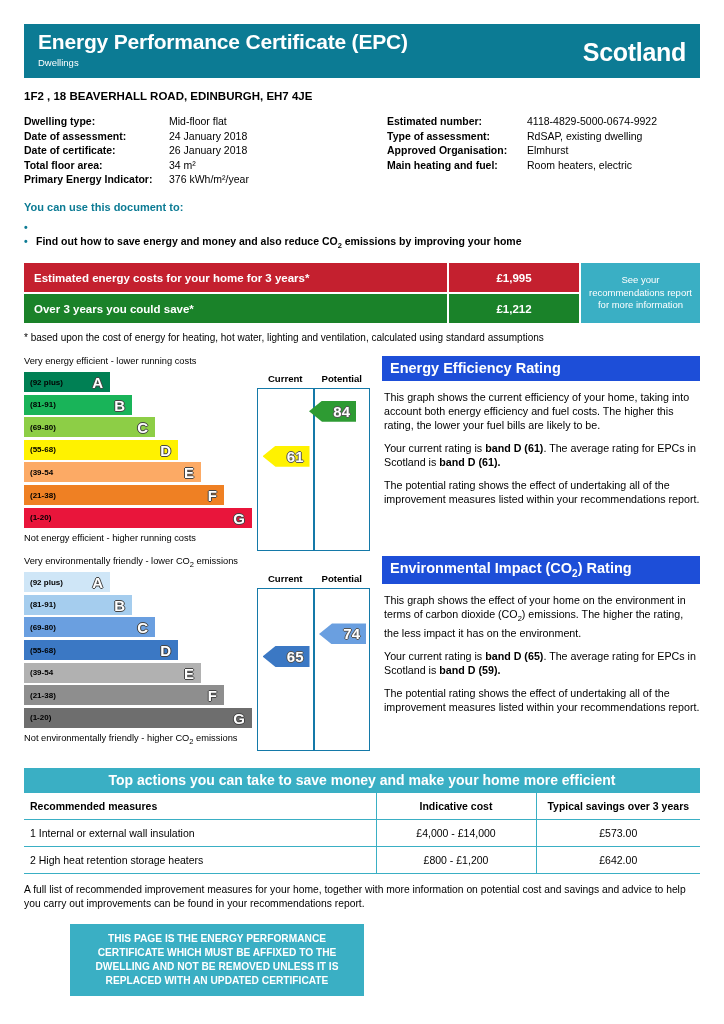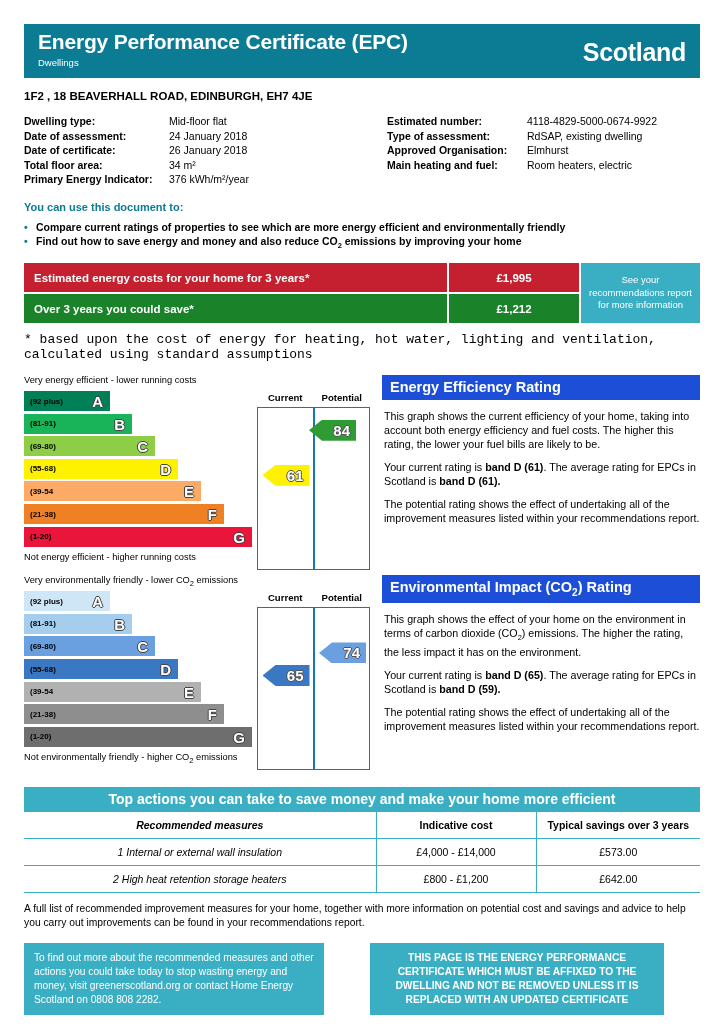--- a/index.html
+++ b/index.html
@@ -64,21 +64,21 @@
     border-left: 2px solid #ffffff;
   }
   .row-red .lbl, .row-red .amt { background: #c4202f; }
   .row-green .lbl, .row-green .amt { background: #1a8229; }
   .costs-right {
     width: 119px; margin-left: 2px; background: #3aafc4; color: #fff;
     font-size: 9.5px; line-height: 12.5px; text-align: center;
     display: flex; align-items: center; justify-content: center; padding: 0 4px;
     height: 60px;
   }
-  .footnote { font-size: 13px; margin-top: 7px; font-family: Liberation Mono, monospace; }
+  .footnote { font-size: 10px; margin-top: 7px; }
 
   
   .ratingblock { display: flex; margin-top: 13px; }
   .graph { width: 346px; position: relative; }
   .infopanel { width: 318px; margin-left: 12px; }
   .infohdr {
     background: #1d4ed8; color: #fff; font-weight: bold; font-size: 14.5px;
     padding: 4px 8px 5px 8px;
   }
   .infohdr sub { font-size: 10px; }
@@ -119,21 +119,21 @@
   .gfoot { font-size: 9.3px; padding-top: 3px; }
 
   
   .tahdr {
     background: #3aafc4; color: #fff; font-weight: bold; font-size: 14px;
     padding: 4px 10px 5px 10px; margin-top: 22px; text-align: center;
   }
   table.acts { width: 100%; border-collapse: collapse; font-size: 10.5px; margin-top: 0; }
   table.acts th, table.acts td { padding: 7px 6px; }
   table.acts th { font-weight: bold; }
-  table.acts th.c1, table.acts td.c1 { text-align: center; width: 352px; font-style: italic; }
+  table.acts th.c1, table.acts td.c1 { text-align: left; width: 352px; }
   table.acts th.c2, table.acts td.c2 {
     text-align: center; width: 160px; border-left: 1.4px solid #3aafc4;
   }
   table.acts th.c3, table.acts td.c3 {
     text-align: center; border-left: 1.4px solid #3aafc4;
   }
   table.acts thead th { border-bottom: 1.4px solid #3aafc4; vertical-align: bottom; }
   table.acts tbody td { border-bottom: 1.4px solid #3aafc4; }
   .fulllist { font-size: 10.3px; line-height: 14px; margin-top: 9px; }
 
@@ -193,21 +193,20 @@
         <div class="drow">Elmhurst</div>
         <div class="drow">Room heaters, electric</div>
       </div>
     </div>
   </div>
 
   <div class="usetitle">You can use this document to:</div>
   <div class="bullets">
     <div class="bullet">
       <span class="dot">•</span>
-      <span>Compare current ratings of properties to see which are more energy efficient and environmentally friendly</span>
     </div>
     <div class="bullet">
       <span class="dot">•</span>
       <span>Find out how to save energy and money and also reduce CO<sub class="sm">2</sub> emissions by improving your home</span>
     </div>
   </div>
 
   <div class="costs">
     <div class="costs-left">
       <div class="costrow row-red">
@@ -359,17 +358,16 @@
       <tr>
         <td class="c1">2 High heat retention storage heaters</td>
         <td class="c2">£800 - £1,200</td>
         <td class="c3">£642.00</td>
       </tr>
     </tbody>
   </table>
   <div class="fulllist">A full list of recommended improvement measures for your home, together with more information on potential cost and savings and advice to help you carry out improvements can be found in your recommendations report.</div>
 
   <div class="fboxes">
-    <div class="fbox left">To find out more about the recommended measures and other actions you could take today to stop wasting energy and money, visit greenerscotland.org or contact Home Energy Scotland on 0808 808 2282.</div>
     <div class="fbox right">THIS PAGE IS THE ENERGY PERFORMANCE CERTIFICATE WHICH MUST BE AFFIXED TO THE DWELLING AND NOT BE REMOVED UNLESS IT IS REPLACED WITH AN UPDATED CERTIFICATE</div>
   </div>
 
 </div>
 
 </body></html>

